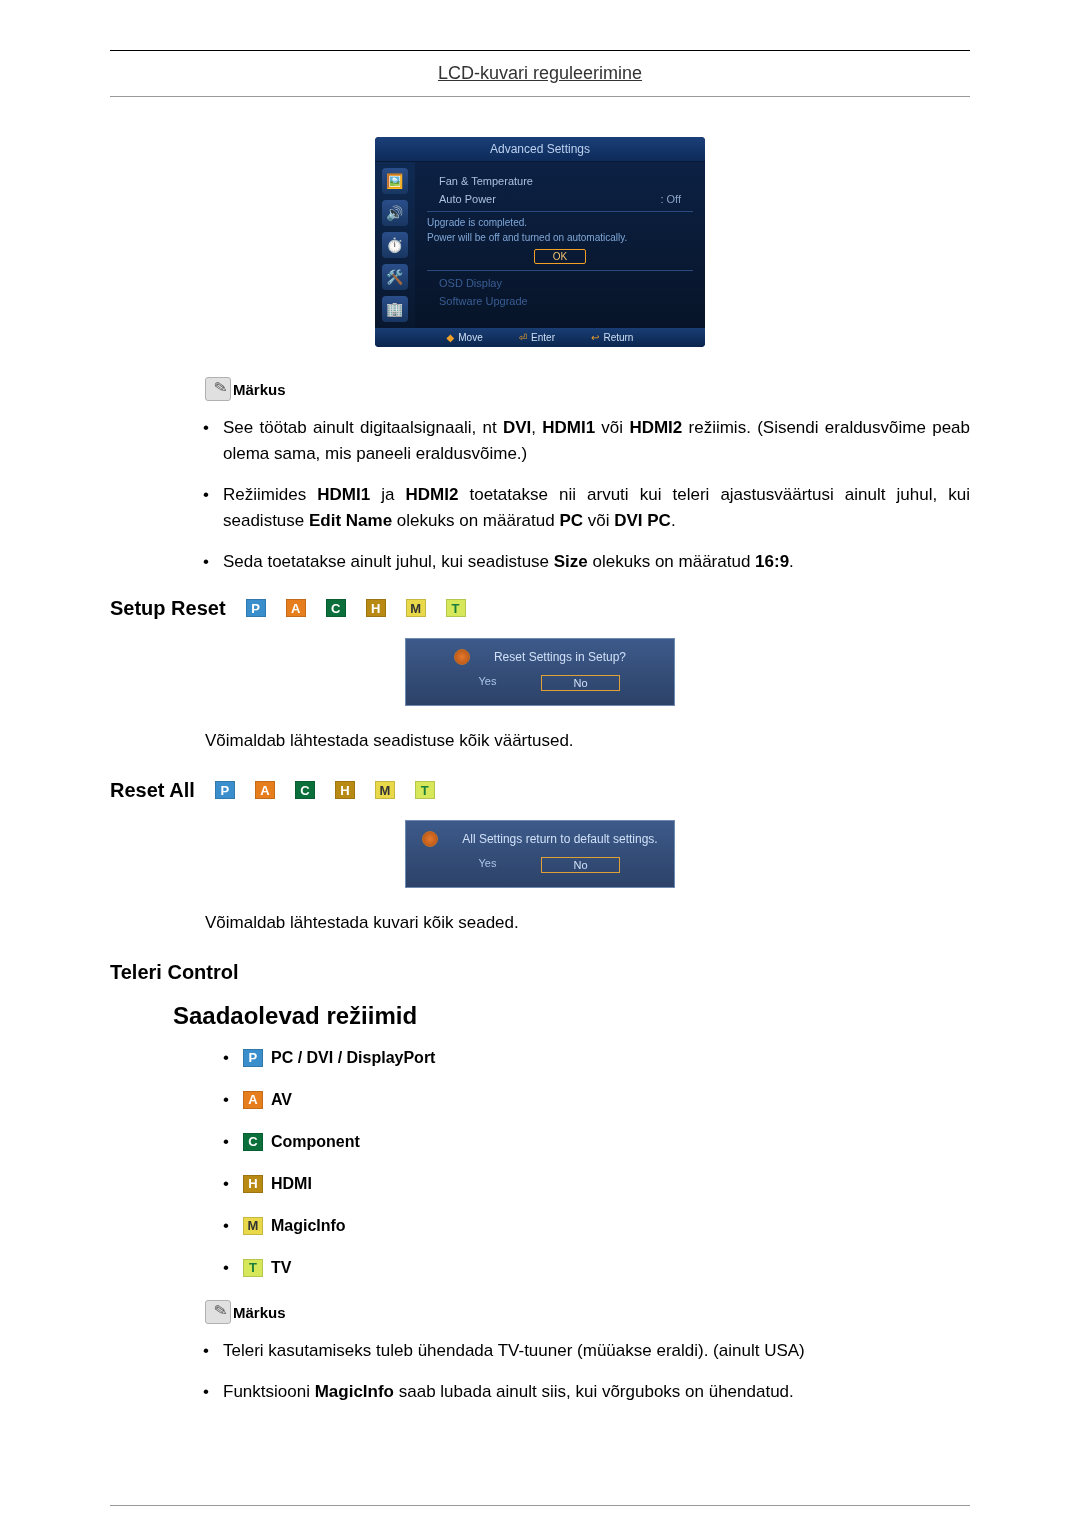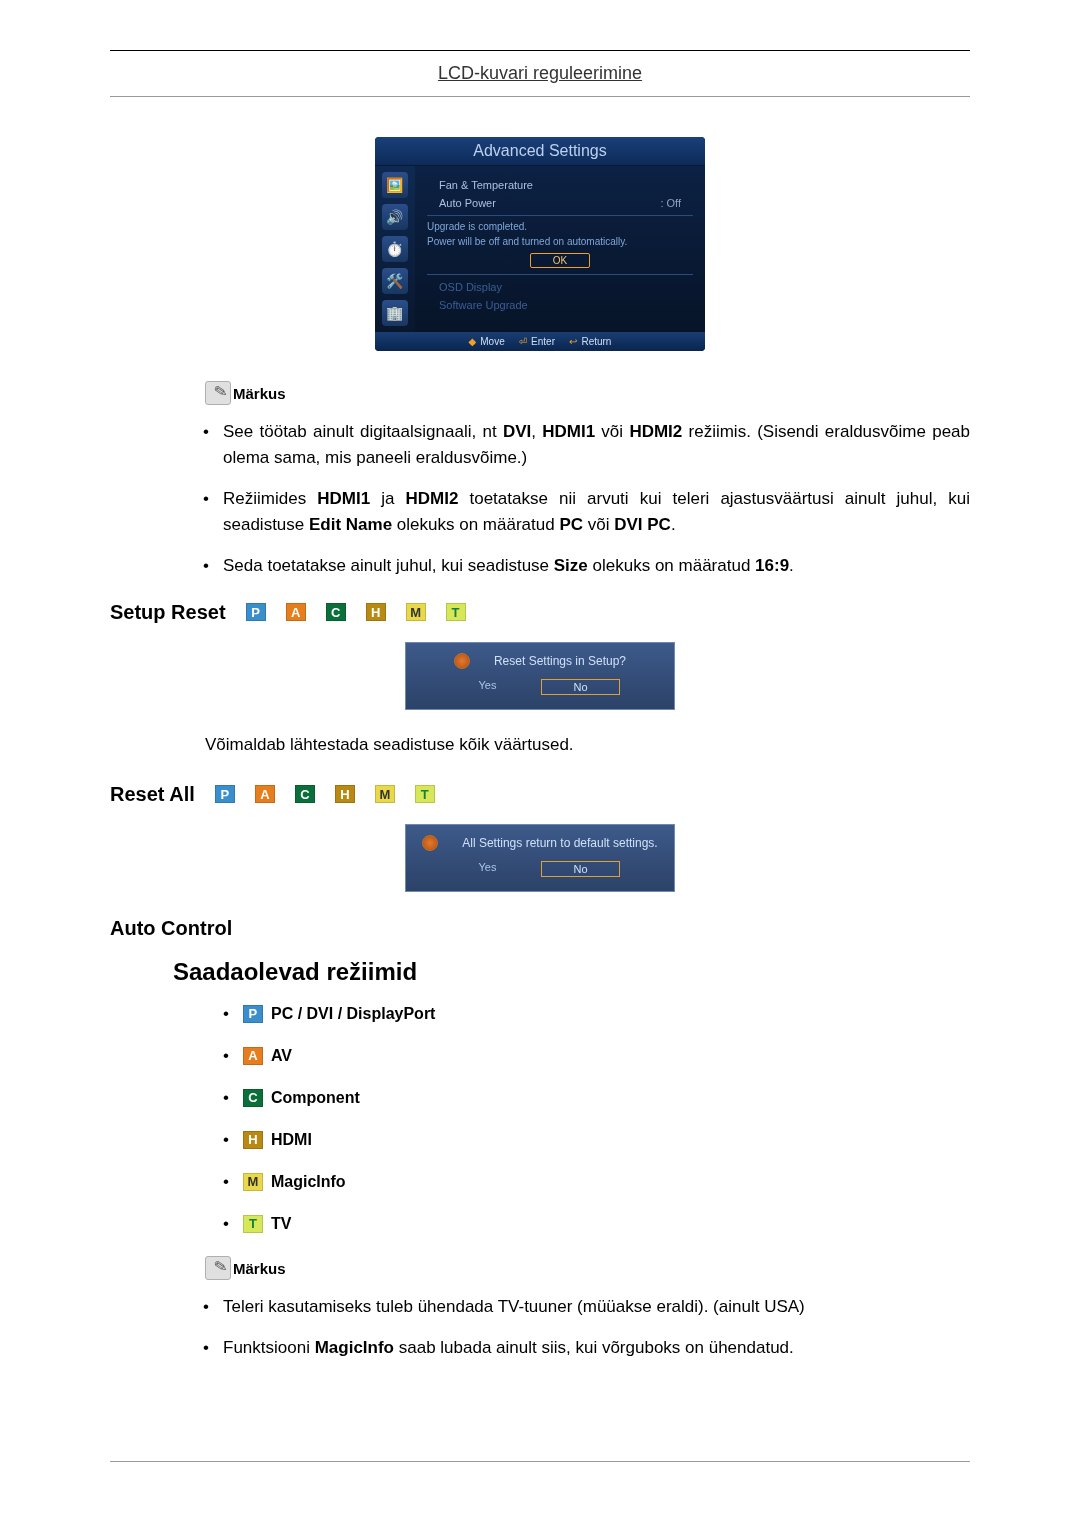--- a/index.html
+++ b/index.html
@@ -28,21 +28,21 @@
       width: 330px;
       margin: 0 auto 30px auto;
       background: #0e2345;
       border-radius: 4px;
       overflow: hidden;
       font-family: Arial, sans-serif;
     }
     .osd-titlebar {
       background: linear-gradient(#1a3f78,#0d2b5a);
       color: #bcd0ee;
-      font-size: 16px;
+      font-size: 12px;
       text-align: center;
       padding: 5px 3px;
       border-bottom: 1px solid #0a1a33;
     }
     .osd-body {
       display: flex;
     }
     .osd-side {
       width: 40px;
       background: linear-gradient(#0f2a52,#09172e);
@@ -69,36 +69,36 @@
       font-size: 11px;
       background: linear-gradient(#0c2144,#071428);
     }
     .osd-row { padding: 3px 12px; display: flex; }
     .osd-row .lbl { flex: 1; }
     .osd-row .val { color: #8aa3c7; }
     .osd-sep { border-top: 1px solid #2a4a80; margin: 3px 0; }
     .osd-subtext { color: #7fa6d6; font-size: 10px; padding: 2px 0; }
     .osd-ok {
       margin: 4px auto 6px auto;
-      width: 60px;
+      width: 52px;
       border: 1px solid #f0a028;
       color: #f0c070;
       text-align: center;
       font-size: 10px;
       padding: 1px 0;
       border-radius: 2px;
     }
     .osd-dim { color: #395e94; }
     .osd-footer {
       background: linear-gradient(#193d74,#0a254e);
       font-size: 10px;
       color: #cfdff4;
       padding: 4px 27px;
       display: flex;
-      gap: 14px;
+      gap: 36px;
       justify-content: center;
     }
     .osd-footer .sym { color: #f0a028; margin-right: 4px; font-size: 10px; }
 
     
     .note-icon {
       display: inline-block;
       width: 26px; height: 24px;
       background: #e0e0e0;
       border: 1px solid #b0b0b0;
@@ -313,23 +313,24 @@
   <div class="dialog-fig">
     <div class="dialog-row1">
       <span class="warn-dot"></span>
       <span>All Settings return to default settings.</span>
     </div>
     <div class="dialog-row2">
       <span class="dlg-btn">Yes</span>
       <span class="dlg-btn-no">No</span>
     </div>
   </div>
+  <div class="para-indent">Võimaldab lähtestada kuvari kõik seaded.</div>
 
   <div class="sect-heading">
-    <span>Auto Control</span>
+    <span>Teleri Control</span>
   </div>
   <div class="sect-heading sub">
     <span>Saadaolevad režiimid</span>
   </div>
   <ul class="mode-list">
     <li>
         <span class="mode-badge mb-P">P</span>
         <span class="txt">PC / DVI / DisplayPort</span>
       </li>
     <li>

